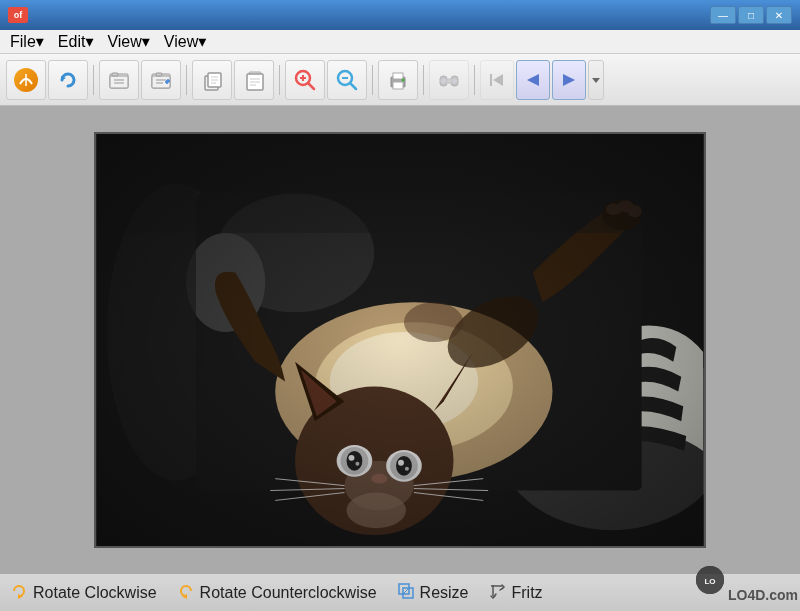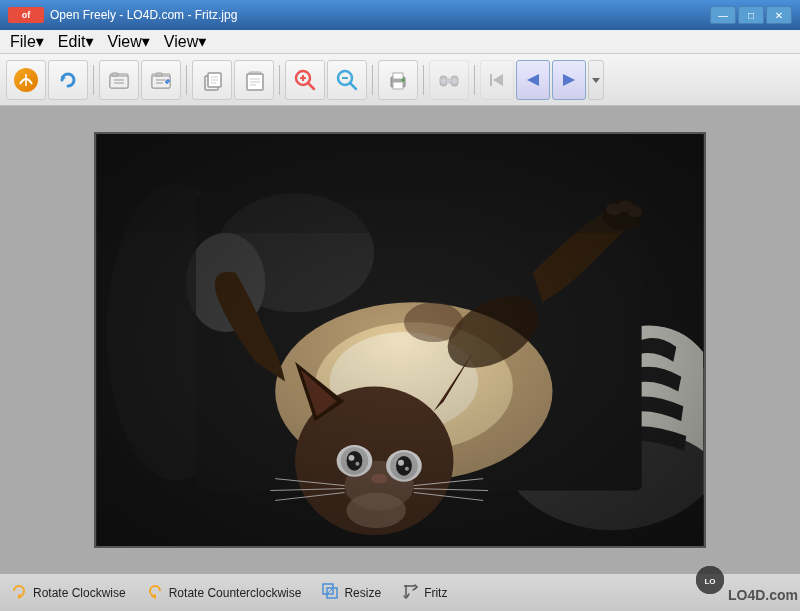--- a/index.html
+++ b/index.html
@@ -24,21 +24,21 @@
       justify-content: space-between;
       height: 30px;
       min-height: 30px;
     }
     #title-left {
       display: flex;
       align-items: center;
       gap: 6px;
     }
     #title-icon {
-      width: 36px;
+      width: 20px;
       height: 16px;
       background: #e74c3c;
       border-radius: 2px;
       display: flex;
       align-items: center;
       justify-content: center;
       font-weight: bold;
       font-size: 9px;
       color: white;
     }
@@ -143,21 +143,21 @@
       display: flex;
       align-items: center;
       gap: 20px;
       height: 38px;
       min-height: 38px;
     }
     .status-item {
       display: flex;
       align-items: center;
       gap: 5px;
-      font-size: 12px;
+      font-size: 16px;
       color: #222;
     }
     .status-icon {
       font-size: 16px;
     }
 
     
     #watermark {
       position: absolute;
       bottom: 8px;
@@ -204,21 +204,20 @@
       font-size: 14px;
     }
     .toolbar-arrow-btn.disabled { opacity: 0.35; }
   </style>
 </head>
 <body>
 
 <div id="title-bar">
   <div id="title-left">
     <div id="title-icon">of</div>
-    <span id="title-text">Open Freely - LO4D.com - Fritz.jpg</span>
   </div>
   <div id="title-controls">
     <div class="title-btn">—</div>
     <div class="title-btn">□</div>
     <div class="title-btn close">✕</div>
   </div>
 </div>
 
 <div id="menu-bar">
   <div class="menu-item">File▾</div>

